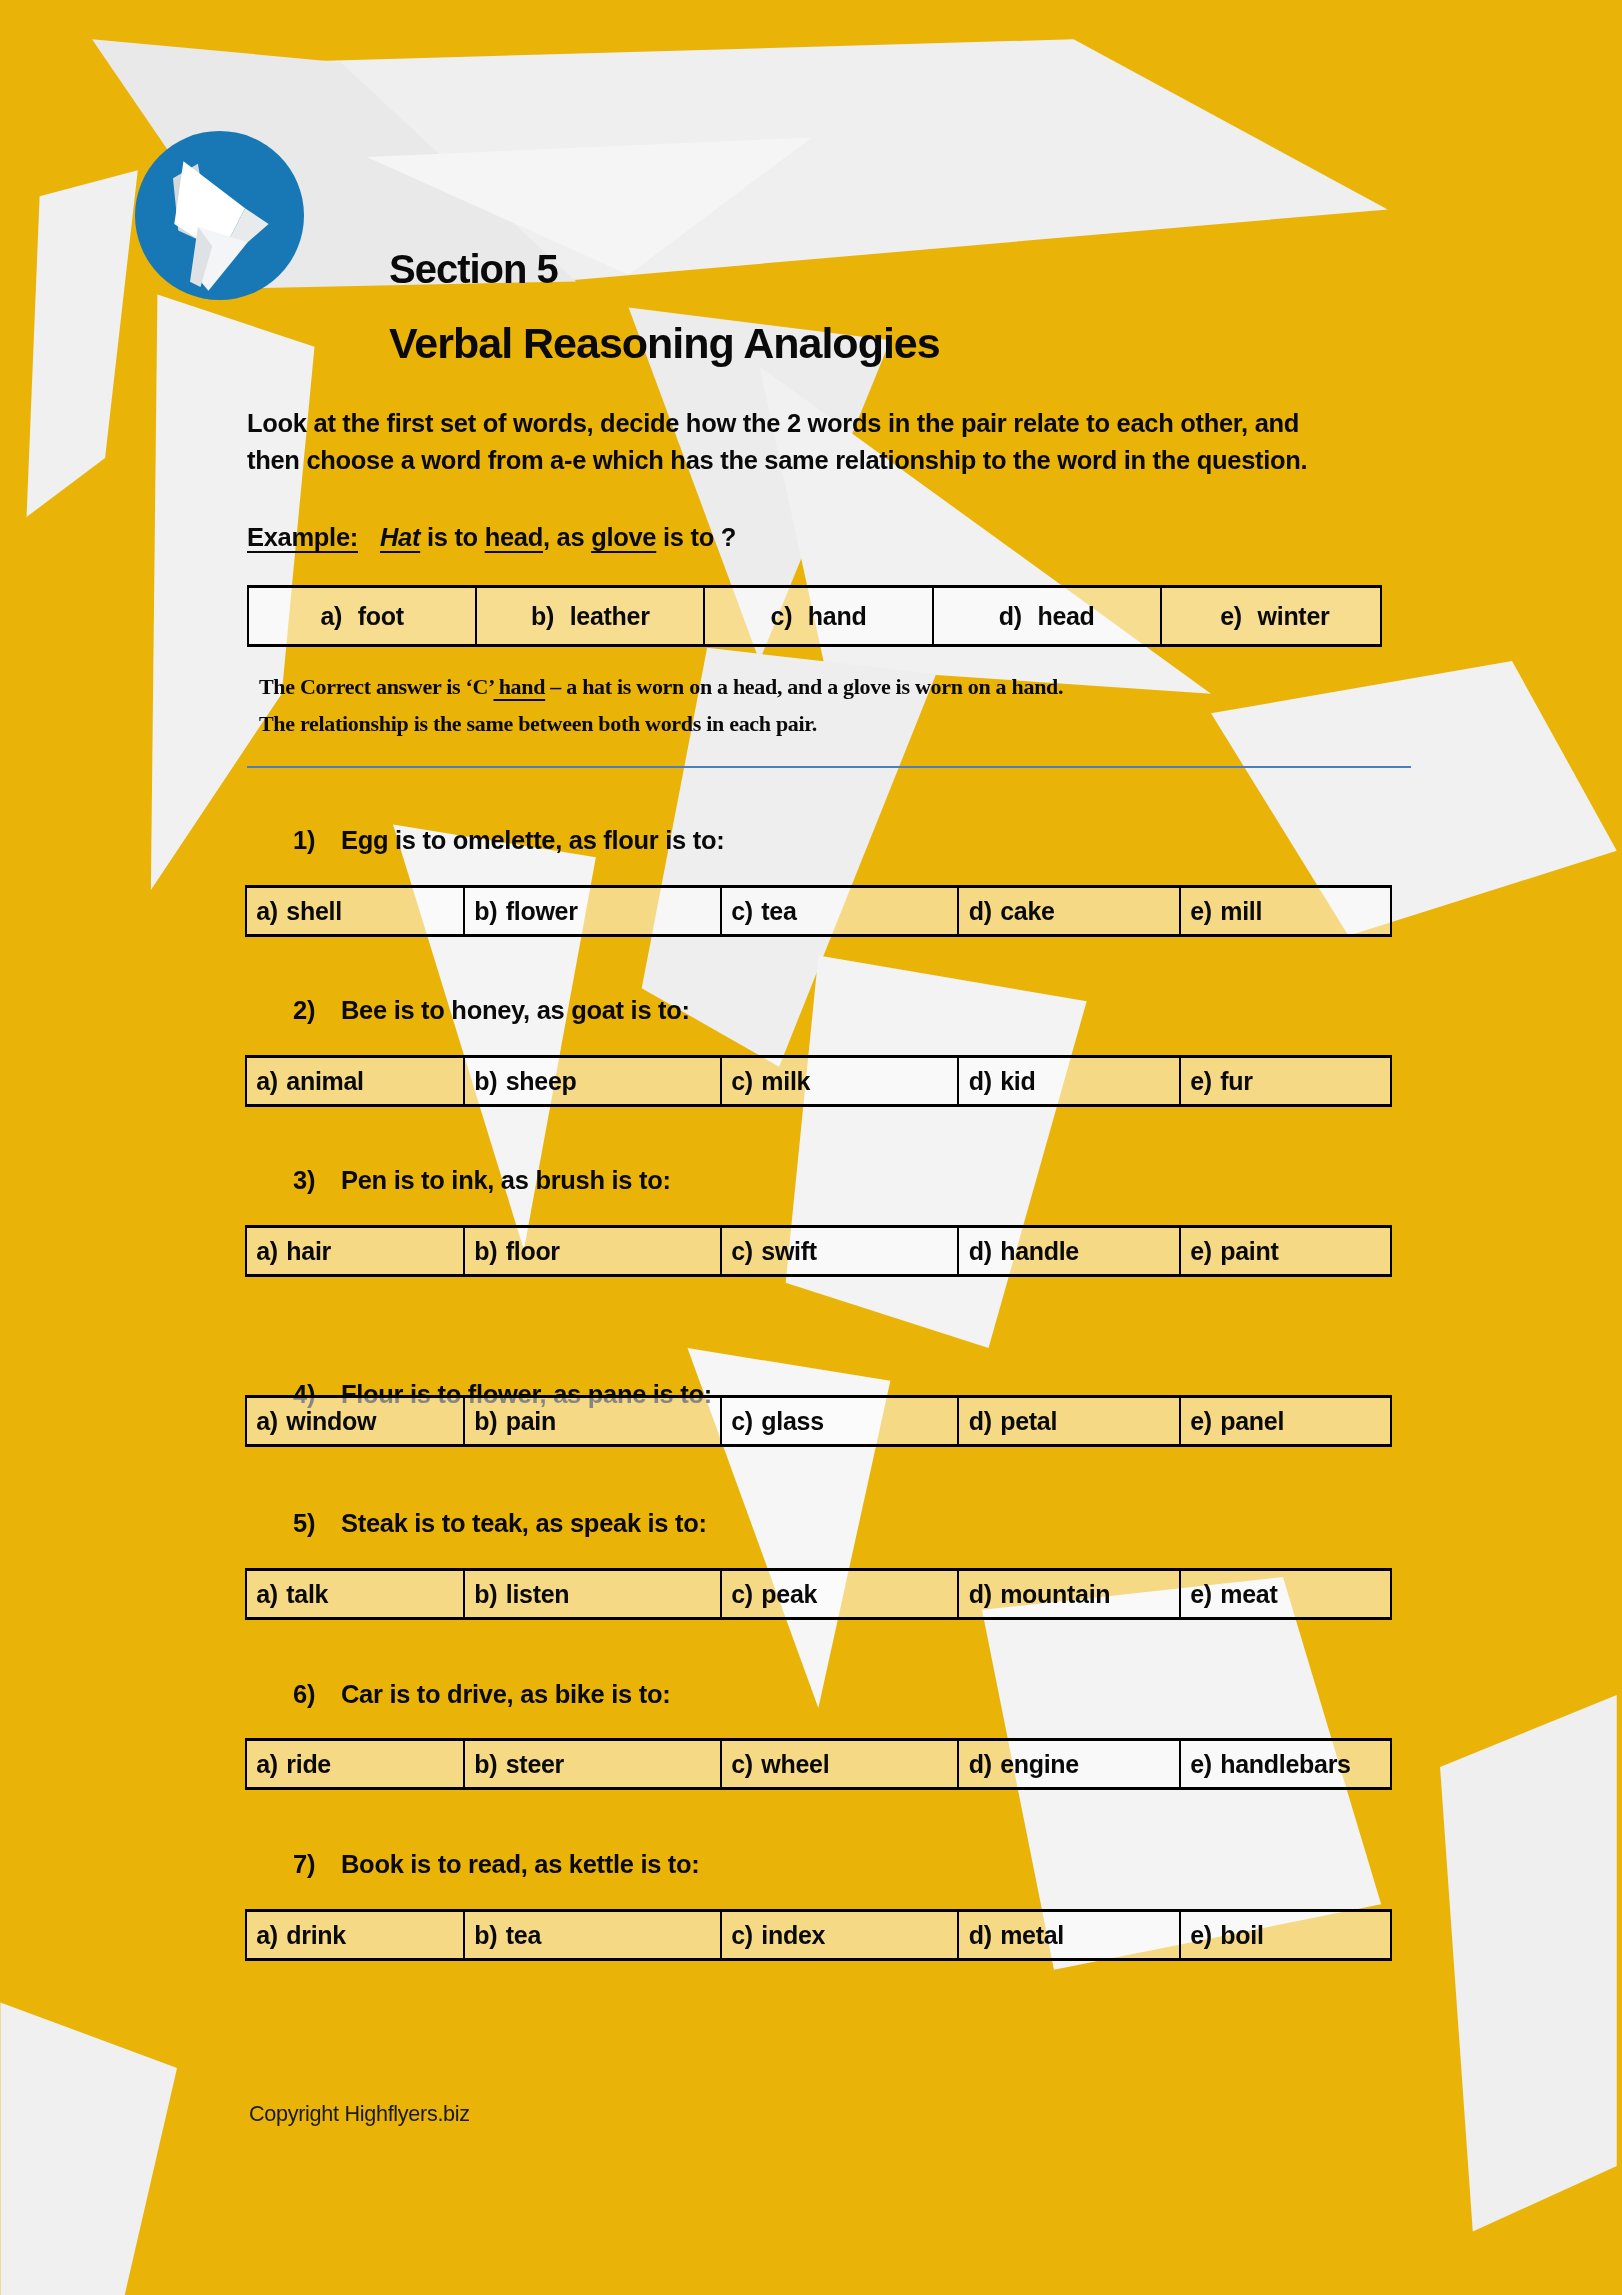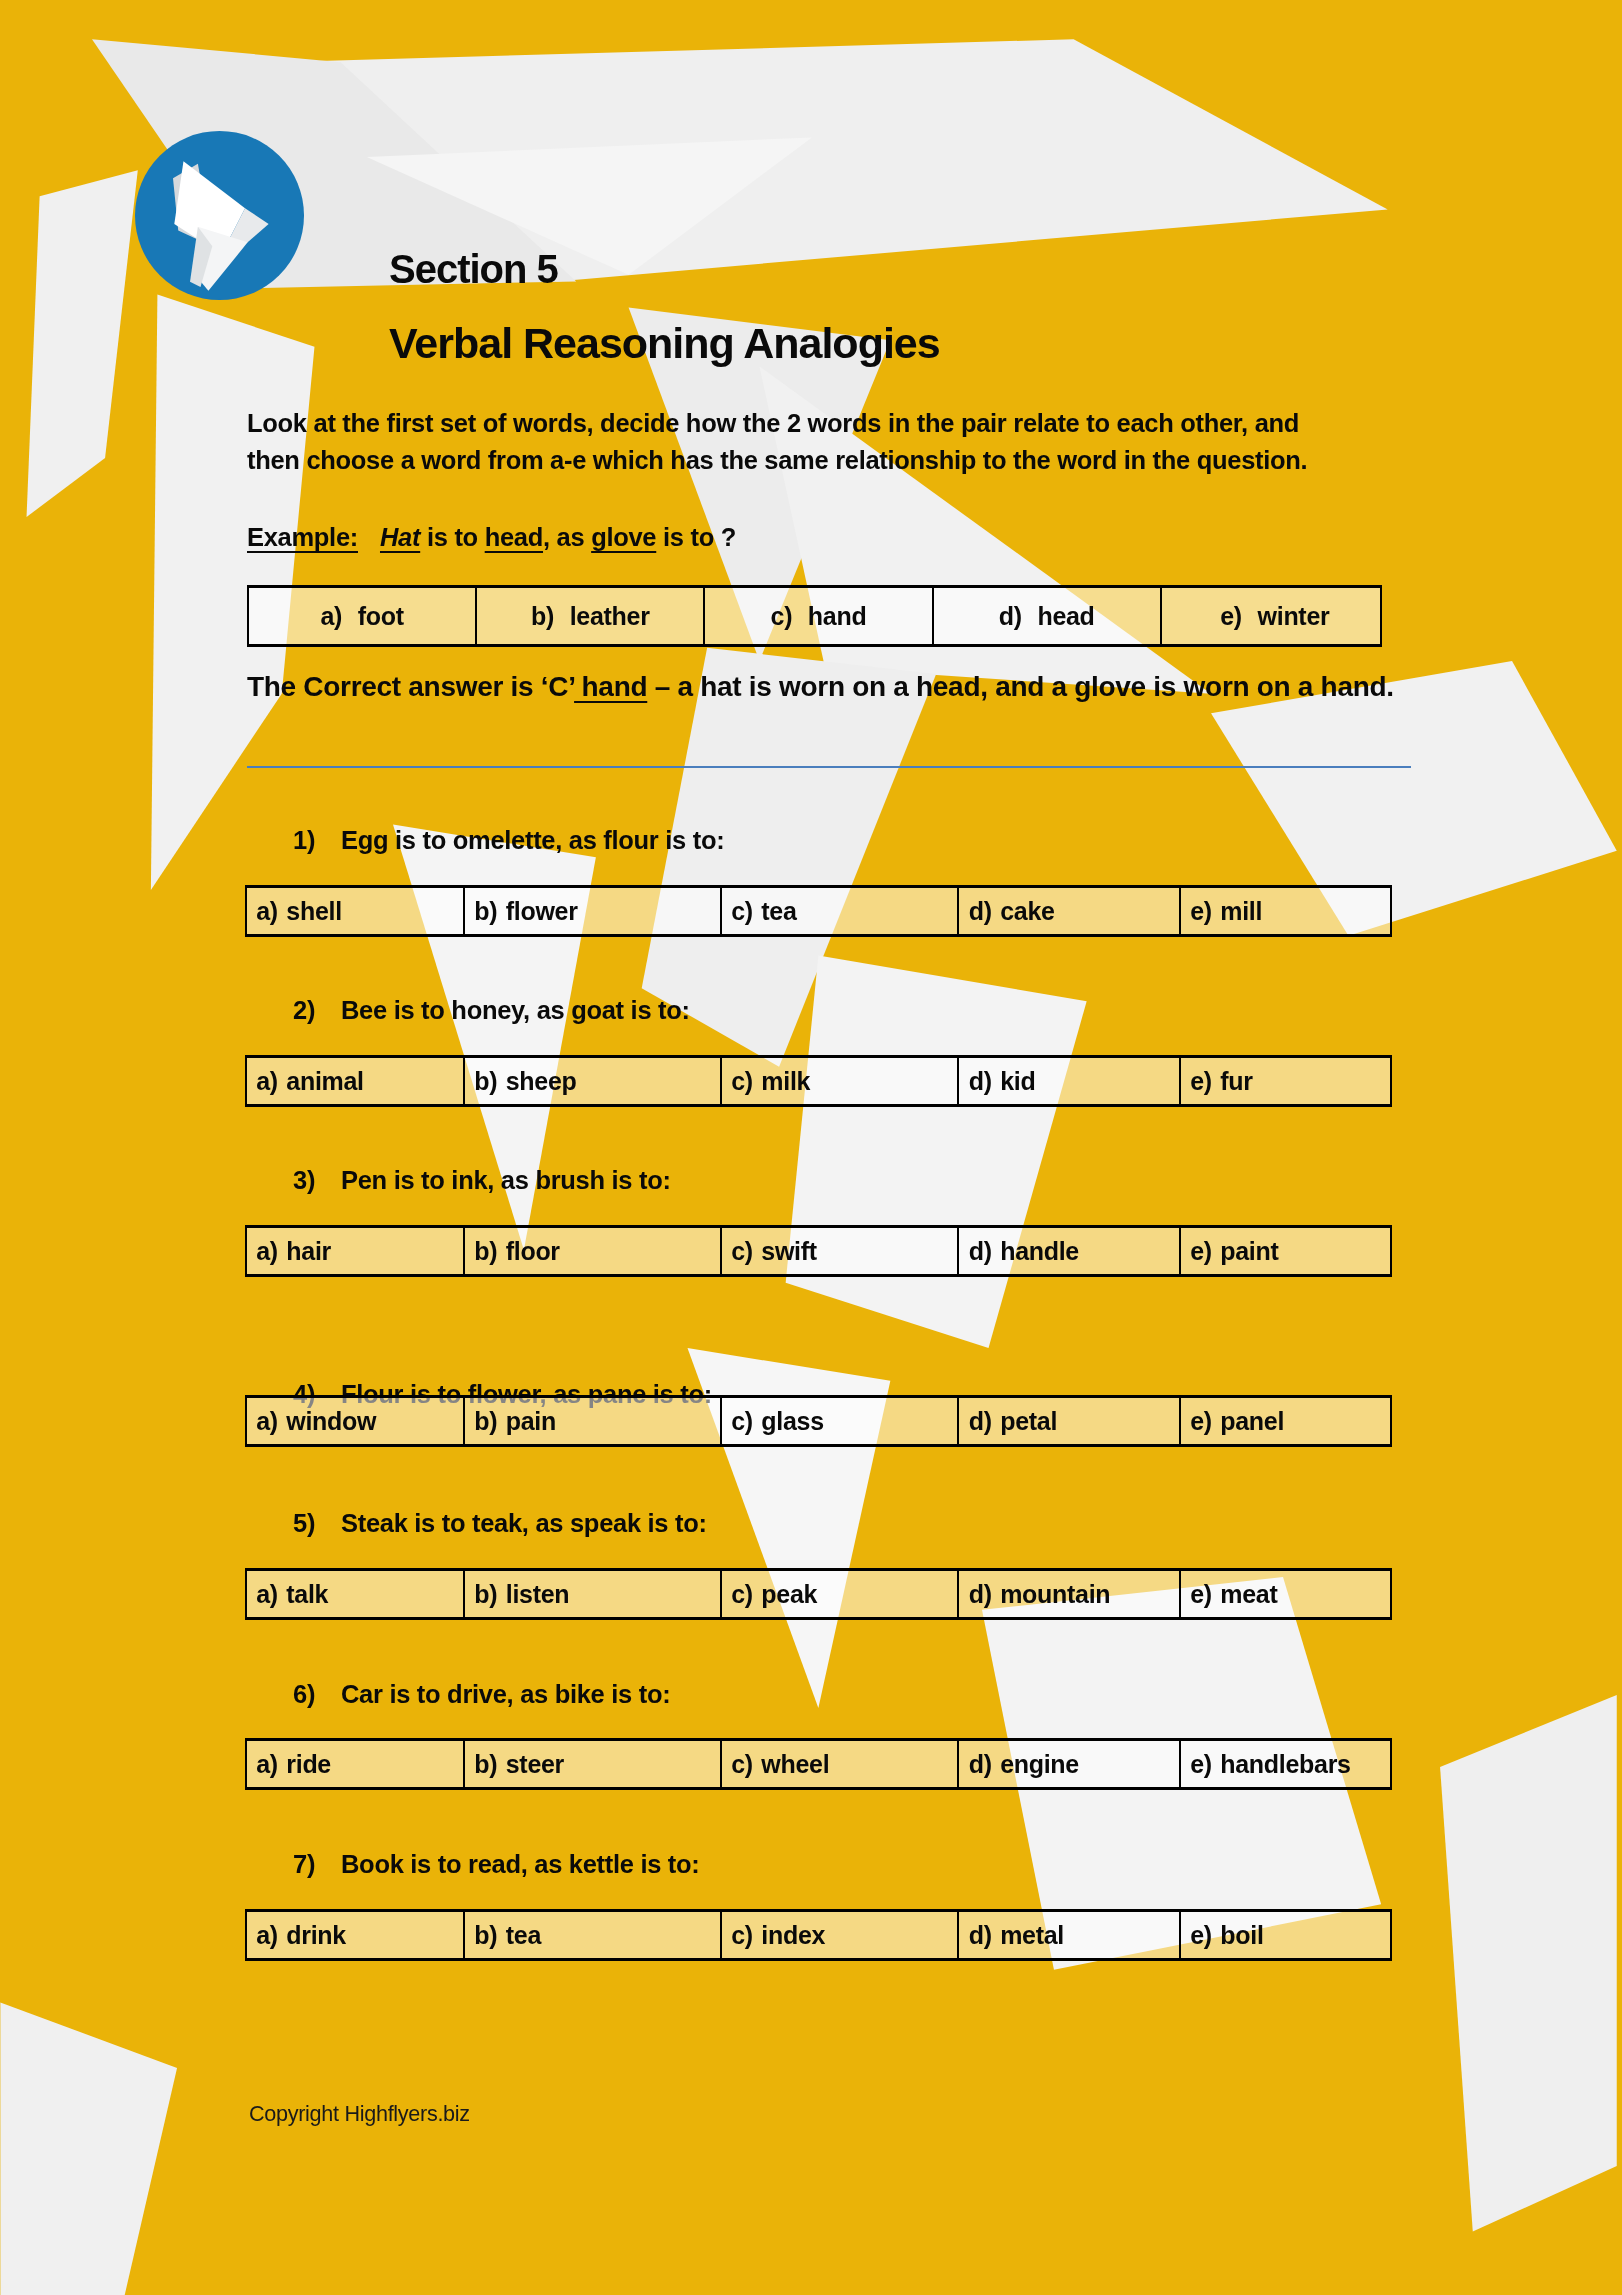--- a/index.html
+++ b/index.html
@@ -31,21 +31,21 @@
     display:flex;border:2.6px solid #000;border-top-width:3.3px;border-bottom-width:3.3px;
     background:rgba(255,255,255,0.55);
     box-sizing:content-box;
   }
   .ex-cell{
     flex:0 0 20%;display:flex;align-items:center;justify-content:center;
     border-left:2px solid #000;font-size:25px;font-weight:700;white-space:nowrap;
   }
   .ex-cell:first-child{border-left:none;}
   .ex-cell .opt-label{margin-right:15.7px;}
-  .answer-expl{left:247px;top:668px;font-size:28px;font-weight:700;line-height:37px;}
+  .answer-expl{left:259px;top:668px;font-size:22px;font-weight:700;line-height:37px;font-family:Liberation Serif, serif;}
   .answer-expl div{white-space:nowrap;}
   .pre{white-space:pre;}
   .divider{left:247px;top:766px;width:1164px;height:0;border-top:2.6px solid #4a7ebd;}
   .question{font-size:25.5px;font-weight:700;white-space:nowrap;}
   .q-num{display:inline-block;min-width:48px;}
   .qtable{
     left:245px;width:1143px;height:46px;
     display:flex;border:2.6px solid #000;border-top-width:3.3px;border-bottom-width:3.3px;
     background:rgba(255,255,255,0.5);
     box-sizing:content-box;
@@ -123,20 +123,21 @@
         <span>head</span>
       </div>
     <div class="ex-cell">
         <span class="opt-label">e)</span>
         <span>winter</span>
       </div>
   </div>
 
   <div class="abs answer-expl">
     <div><span>The Correct answer is ‘C’</span><span class="u pre"> hand</span><span class="pre"> – a hat is worn on a head, and a glove is worn on a hand.</span></div>
+    <div>The relationship is the same between both words in each pair.</div>
   </div>
 
   <div class="abs divider"></div>
 
   <div class="abs question" style="left:293px;top:826px;">
     <span class="q-num">1)</span><span>Egg is to omelette, as flour is to:</span>
   </div>
   <div class="abs qtable" style="top:885px;">
     <div class="q-cell w1">
         <span class="opt-label">a)</span>

